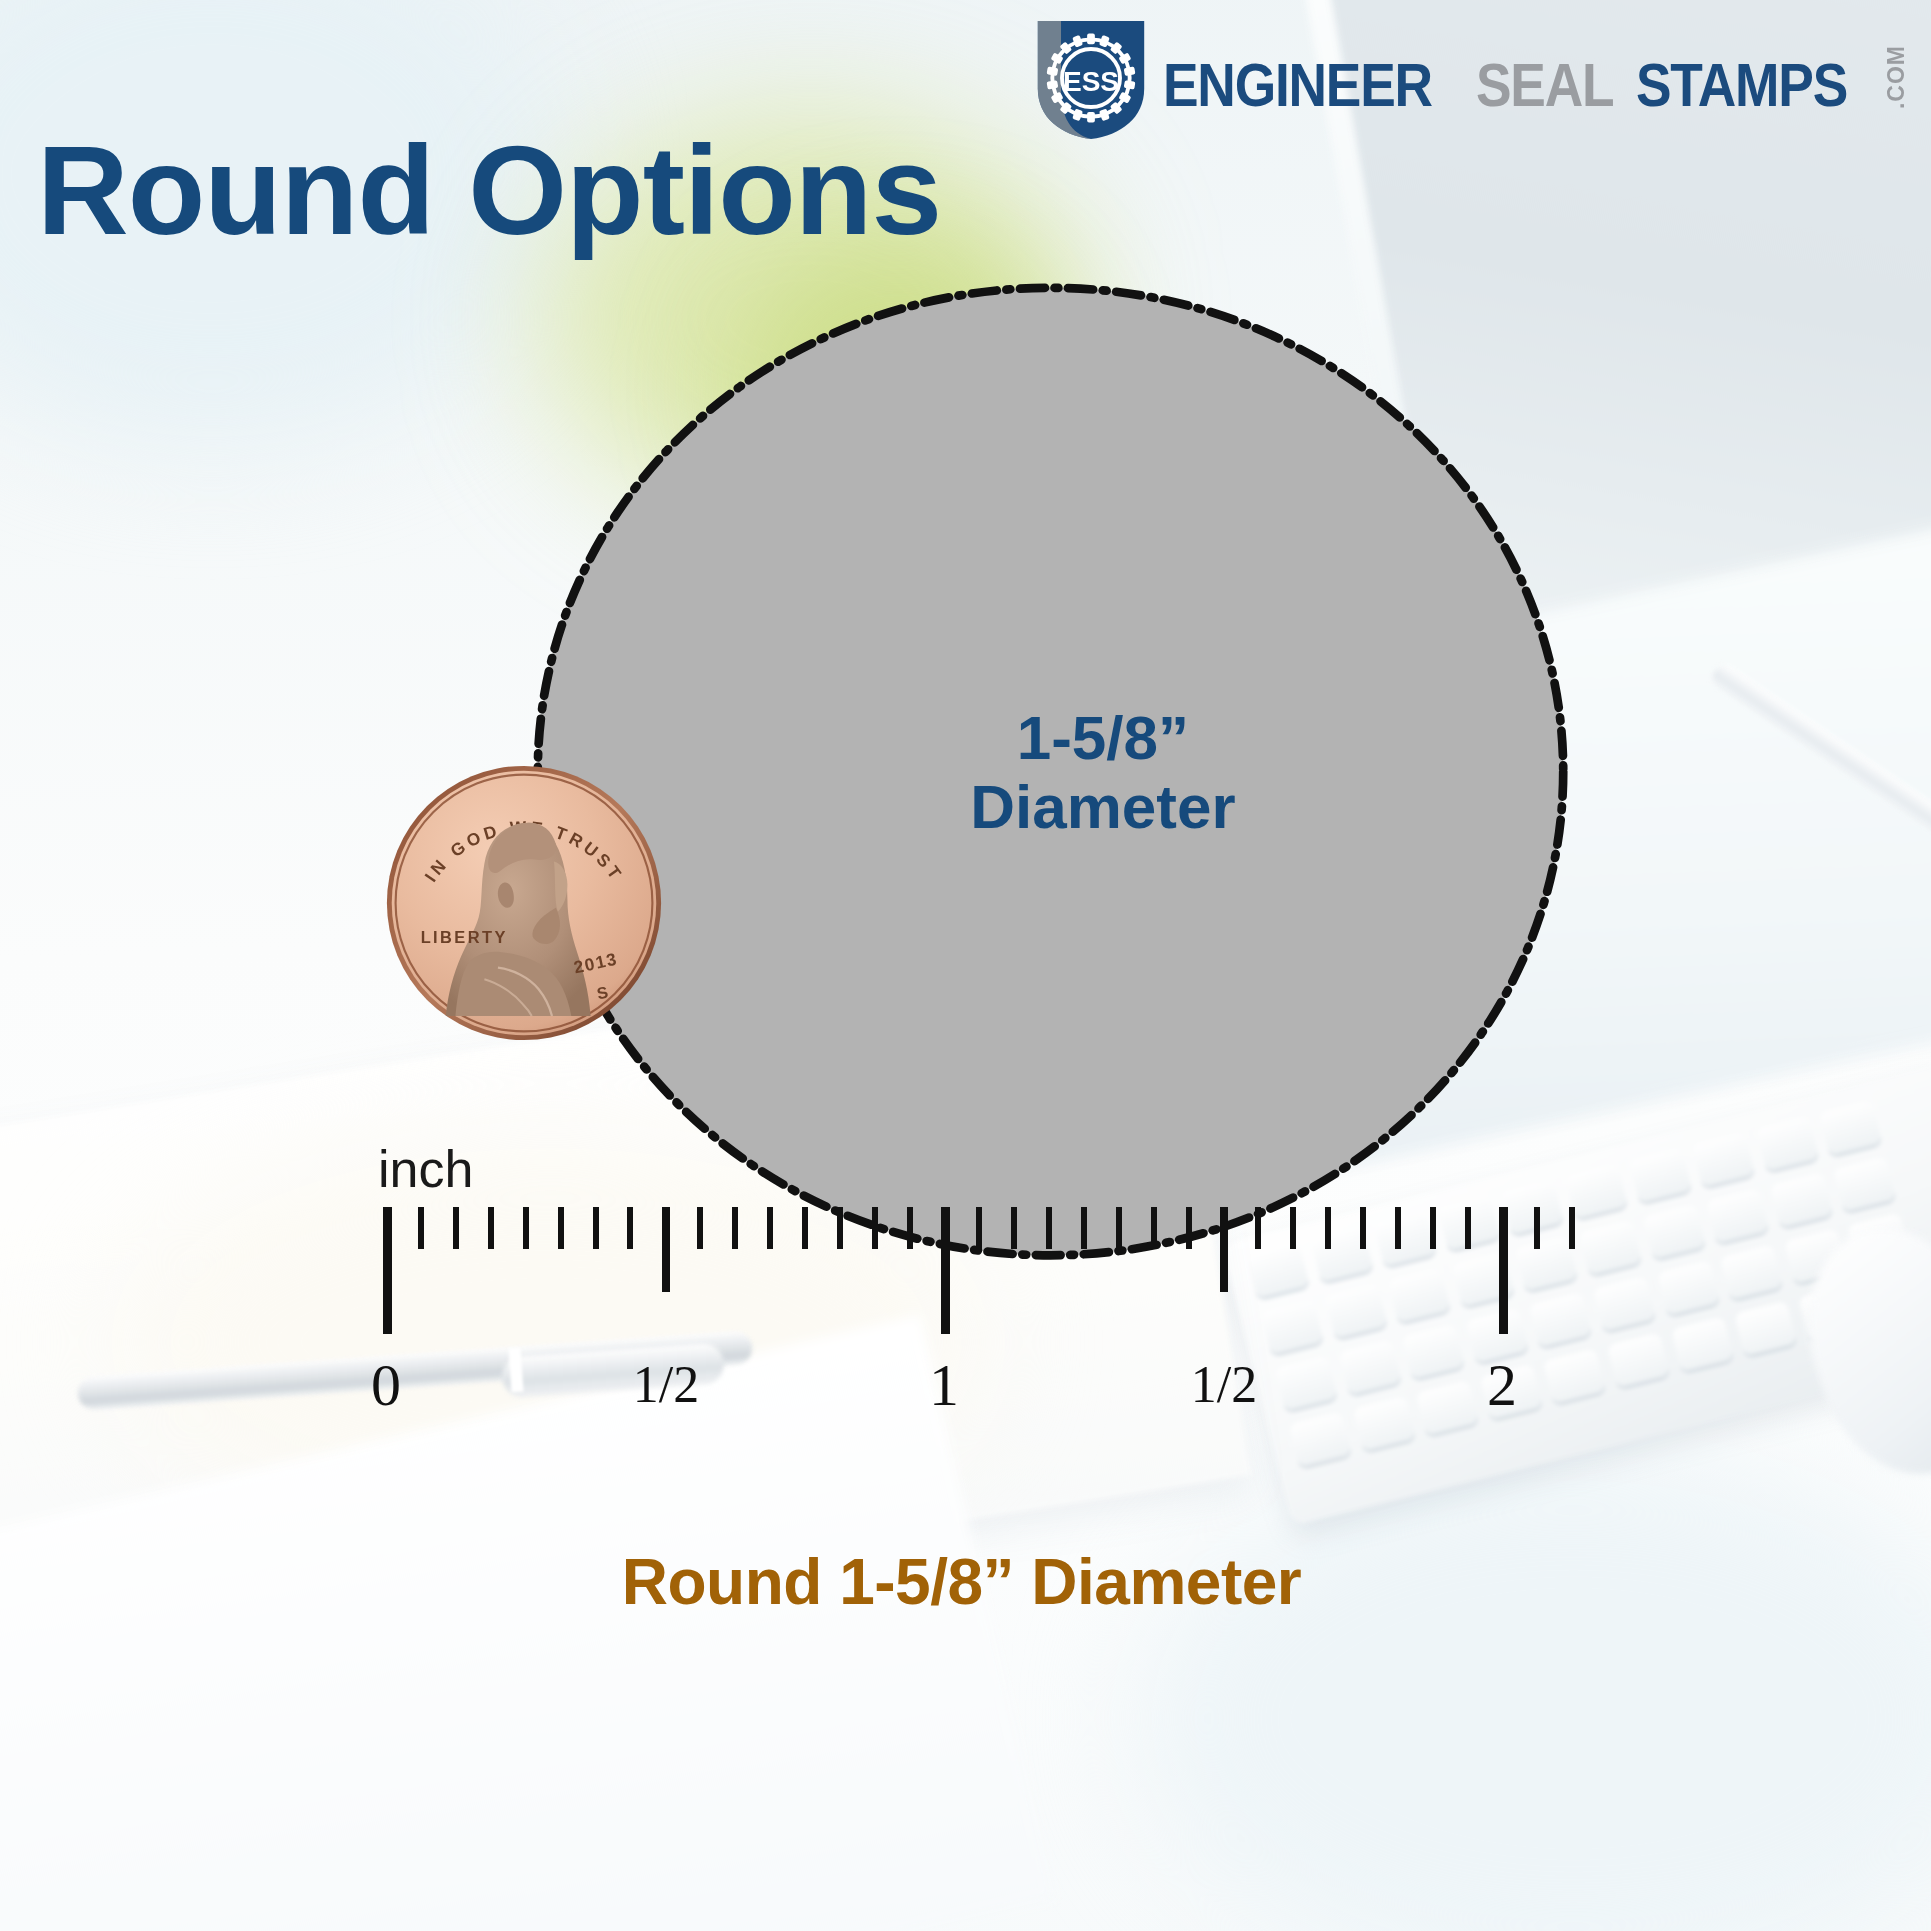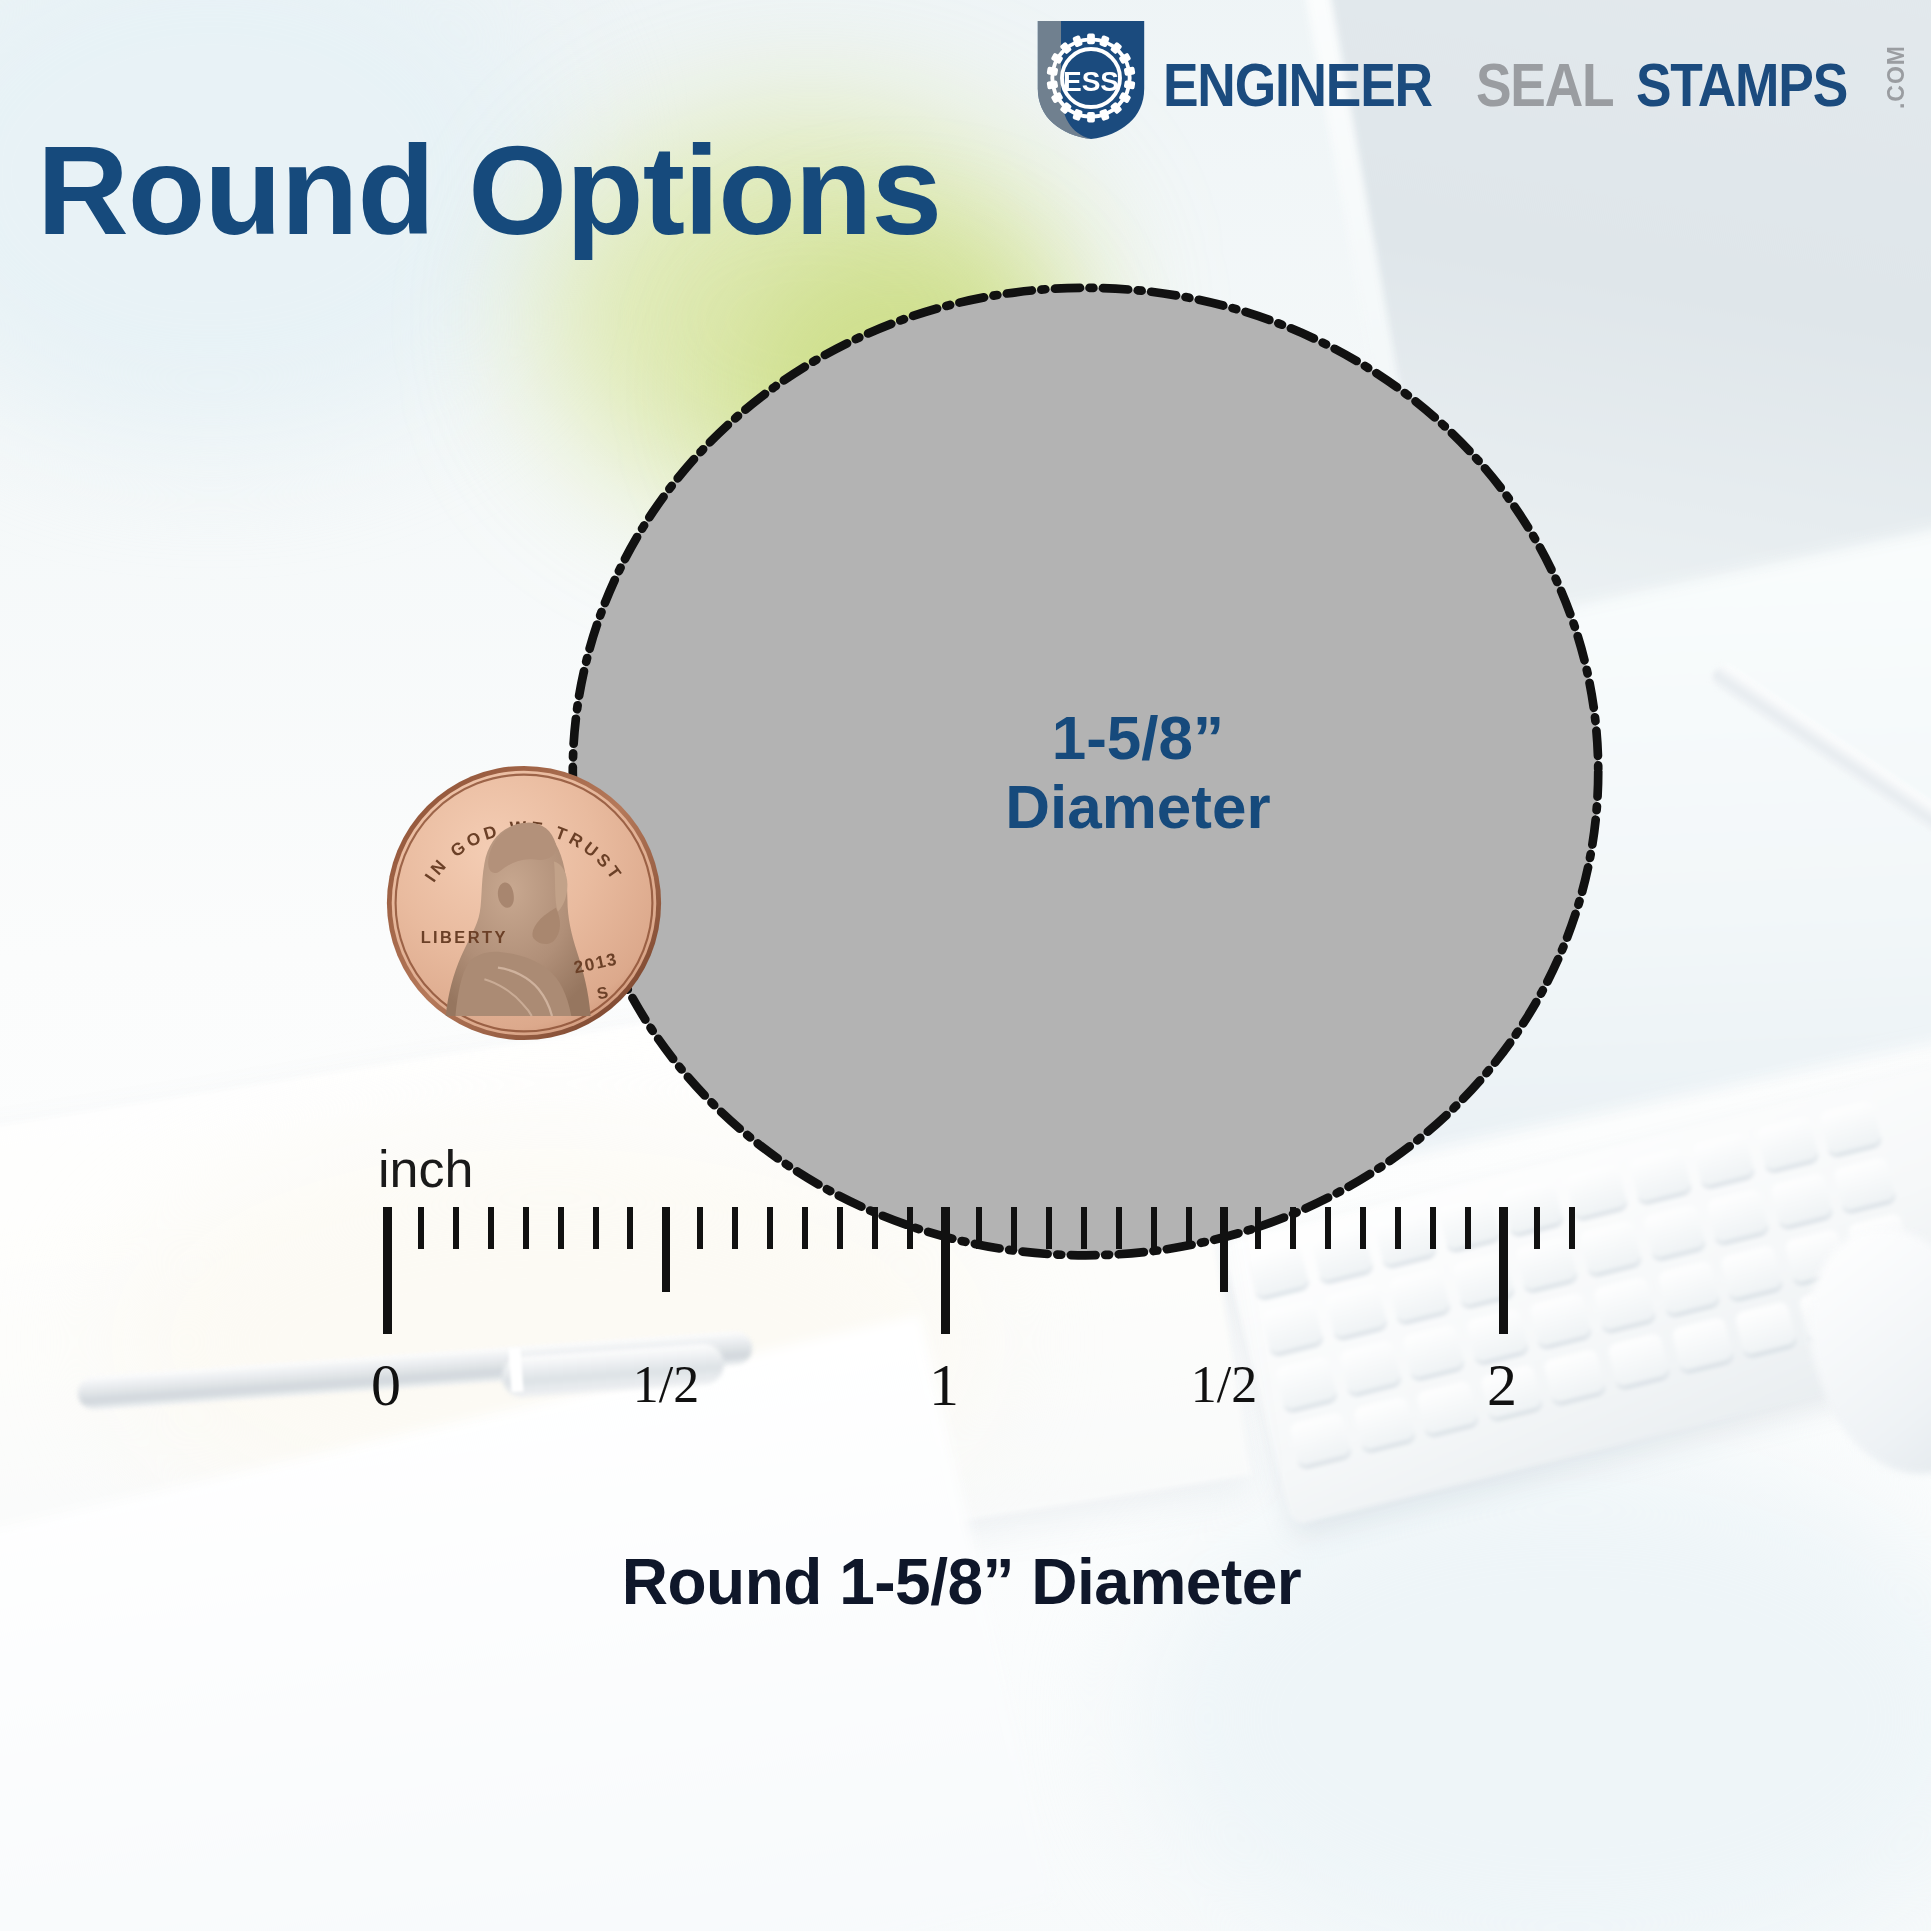--- a/index.html
+++ b/index.html
@@ -67,21 +67,21 @@
   .logo-shield{width:118px;height:124px;flex:none;}
   .logo-words{display:flex;align-items:flex-end;gap:0;}
   .lw{font-weight:bold;font-size:62px;line-height:.92;letter-spacing:-1.4px;
       font-family:"Liberation Sans",sans-serif;transform:scaleX(.86);transform-origin:left bottom;}
   .lw.navy{color:#1b4b7e;}
   .lw.gray{color:#9a9da1;}
   .logo-dotcom{font-size:23px;color:#9a9da1;font-weight:bold;letter-spacing:1px;
     writing-mode:vertical-rl;transform:rotate(180deg);margin-left:1.9px;margin-bottom:3.9px;}
 
   
-  .size-circle{position:absolute;left:567px;top:282px;width:1038px;height:980px;}
+  .size-circle{position:absolute;left:532px;top:282px;width:1038px;height:980px;}
   .size-circle svg{position:absolute;inset:0;}
   .size-label{position:absolute;left:55%;top:50%;transform:translate(-50%,-50%);
     text-align:center;color:#164a7c;font-weight:bold;line-height:1.12;width:599px;}
   .size-label .l1{font-size:62px;display:block;}
   .size-label .l2{font-size:62px;display:block;}
 
   
   .penny{position:absolute;left:384px;top:763px;width:280px;height:280px;}
 
   
@@ -90,21 +90,21 @@
     font-family:"Liberation Sans",sans-serif;}
   .tick{position:absolute;background:#111;width:6.8px;}
   .tick.minor{height:42px;width:5.8px;}
   .tick.half{height:85px;width:7.7px;}
   .tick.major{height:127px;width:8.7px;}
   .rlabel{position:absolute;font-size:60px;color:#111;font-family:"Liberation Serif",serif;
     transform:translateX(-50%);}
   .rlabel.frac{font-size:52px;}
 
   .caption{position:absolute;left:0;right:8px;top:1545px;text-align:center;
-    font-size:64px;font-weight:bold;color:#0f172a;letter-spacing:-0.5px;}
+    font-size:64px;font-weight:bold;color:#a16207;letter-spacing:-0.5px;}
 </style>
 </head>
 <body>
 
 <div id="stage">
 
   <div class="bg">
     <div class="bg-base"></div>
     <div class="blob sky"></div>
     <div class="blob plant"></div>

